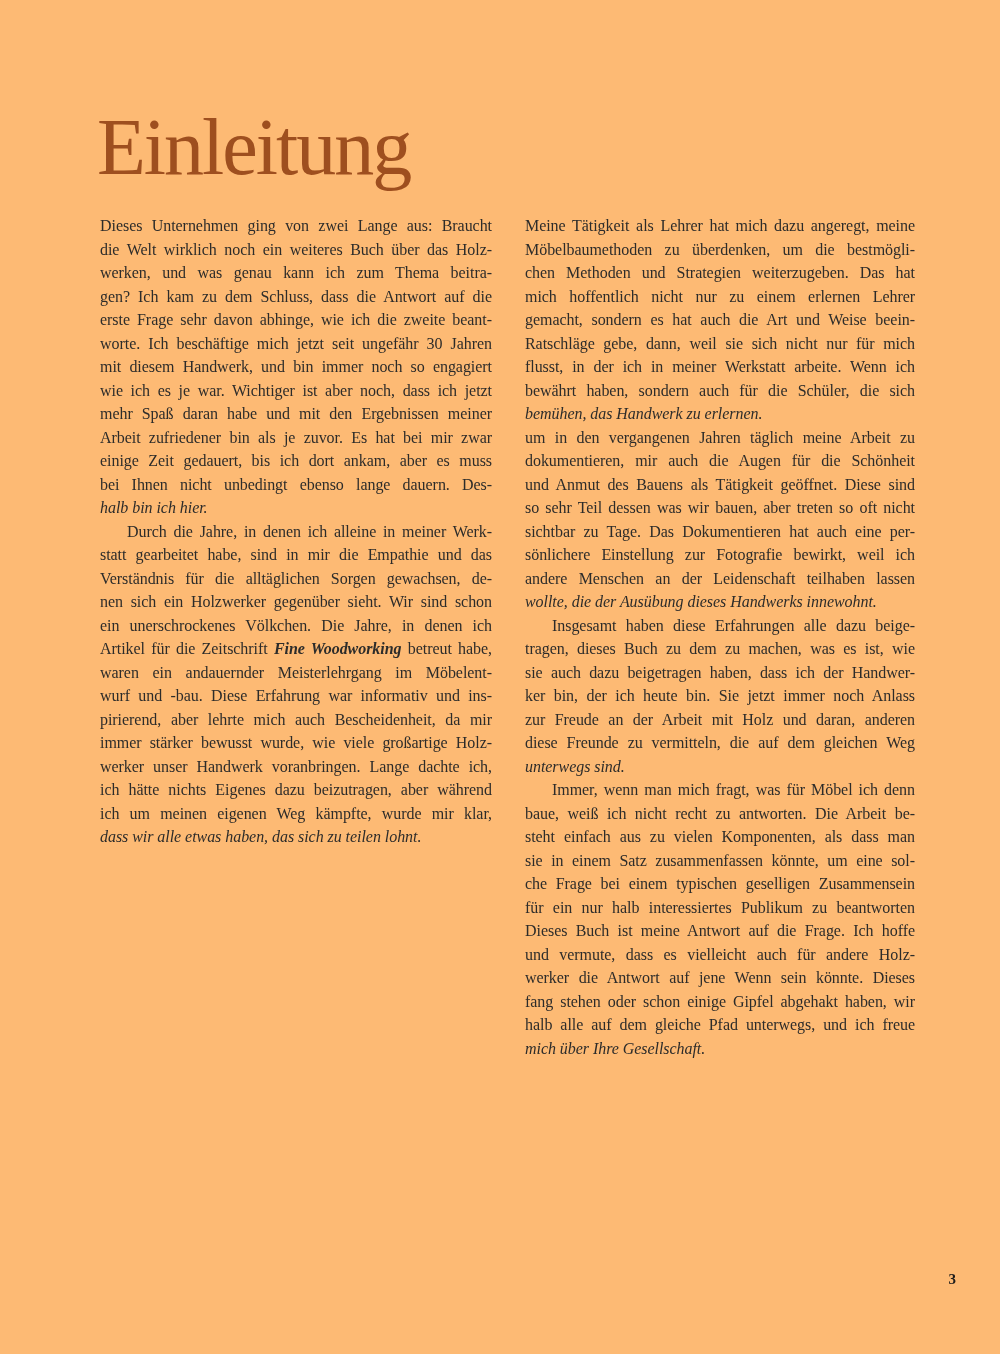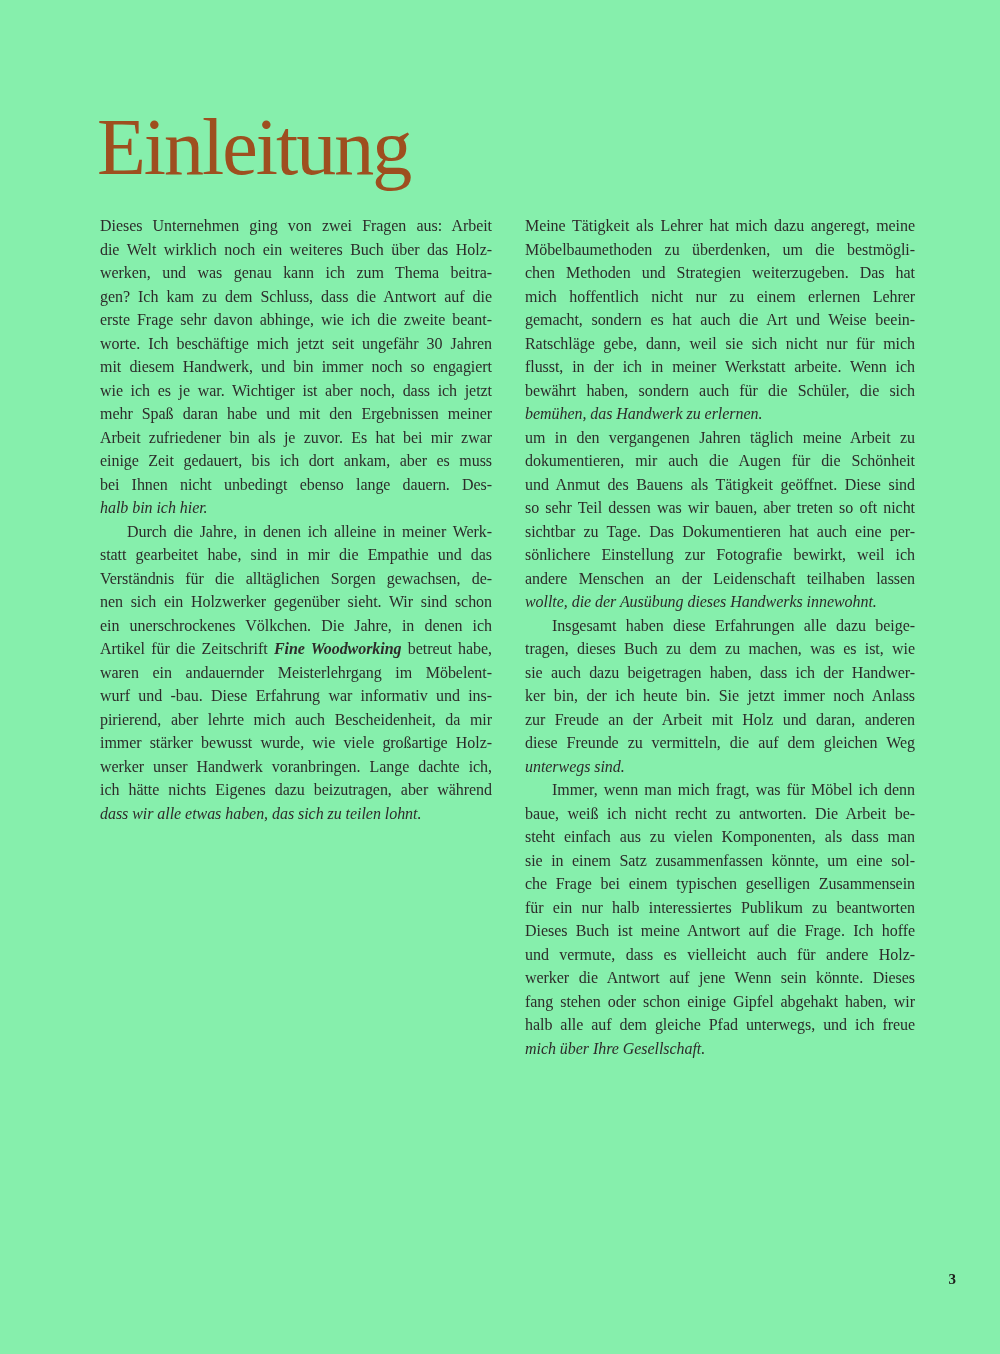--- a/index.html
+++ b/index.html
@@ -4,21 +4,21 @@
 <style>
   html, body {
     margin: 0;
     padding: 0;
     background: #ffffff;
   }
   .page {
     position: relative;
     width: 1000px;
     height: 1354px;
-    background: #86efac;
+    background: #fdba74;
     overflow: hidden;
     font-family: "Liberation Serif", "DejaVu Serif", serif;
   }
   .chapter-title {
     position: absolute;
     left: 97px;
     top: 107px;
     margin: 0;
     font-family: "Liberation Serif", "DejaVu Serif", serif;
     font-weight: normal;
@@ -61,21 +61,21 @@
   }
 </style>
 </head>
 <body>
 
 <div class="page">
   <h1 class="chapter-title" style="color: rgb(158, 79, 31);">Einleitung</h1>
 
   <div class="column column-left" style="color: rgb(45, 44, 42);">
       <div class="paragraph">
-        <div class="line">Dieses Unternehmen ging von zwei Fragen aus: Arbeit</div>
+        <div class="line">Dieses Unternehmen ging von zwei Lange aus: Braucht</div>
         <div class="line">die Welt wirklich noch ein weiteres Buch über das Holz-</div>
         <div class="line">werken, und was genau kann ich zum Thema beitra-</div>
         <div class="line">gen? Ich kam zu dem Schluss, dass die Antwort auf die</div>
         <div class="line">erste Frage sehr davon abhinge, wie ich die zweite beant-</div>
         <div class="line">worte. Ich beschäftige mich jetzt seit ungefähr 30 Jahren</div>
         <div class="line">mit diesem Handwerk, und bin immer noch so engagiert</div>
         <div class="line">wie ich es je war. Wichtiger ist aber noch, dass ich jetzt</div>
         <div class="line">mehr Spaß daran habe und mit den Ergebnissen meiner</div>
         <div class="line">Arbeit zufriedener bin als je zuvor. Es hat bei mir zwar</div>
         <div class="line">einige Zeit gedauert, bis ich dort ankam, aber es muss</div>
@@ -88,20 +88,21 @@
         <div class="line">Verständnis für die alltäglichen Sorgen gewachsen, de-</div>
         <div class="line">nen sich ein Holzwerker gegenüber sieht. Wir sind schon</div>
         <div class="line">ein unerschrockenes Völkchen. Die Jahre, in denen ich</div>
         <div class="line">Artikel für die Zeitschrift <em>Fine Woodworking</em> betreut habe,</div>
         <div class="line">waren ein andauernder Meisterlehrgang im Möbelent-</div>
         <div class="line">wurf und -bau. Diese Erfahrung war informativ und ins-</div>
         <div class="line">pirierend, aber lehrte mich auch Bescheidenheit, da mir</div>
         <div class="line">immer stärker bewusst wurde, wie viele großartige Holz-</div>
         <div class="line">werker unser Handwerk voranbringen. Lange dachte ich,</div>
         <div class="line">ich hätte nichts Eigenes dazu beizutragen, aber während</div>
+        <div class="line">ich um meinen eigenen Weg  kämpfte, wurde mir klar,</div>
         <div class="line final">dass wir alle etwas haben, das sich zu teilen lohnt.</div>
       </div>
     </div>
 
   <div class="column column-right" style="color: rgb(45, 44, 42);">
       <div class="paragraph">
         <div class="line">Meine Tätigkeit als Lehrer hat mich dazu angeregt, meine</div>
         <div class="line">Möbelbaumethoden zu überdenken, um die bestmögli-</div>
         <div class="line">chen Methoden und Strategien weiterzugeben. Das hat</div>
         <div class="line">mich hoffentlich nicht nur zu einem erlernen Lehrer</div>

